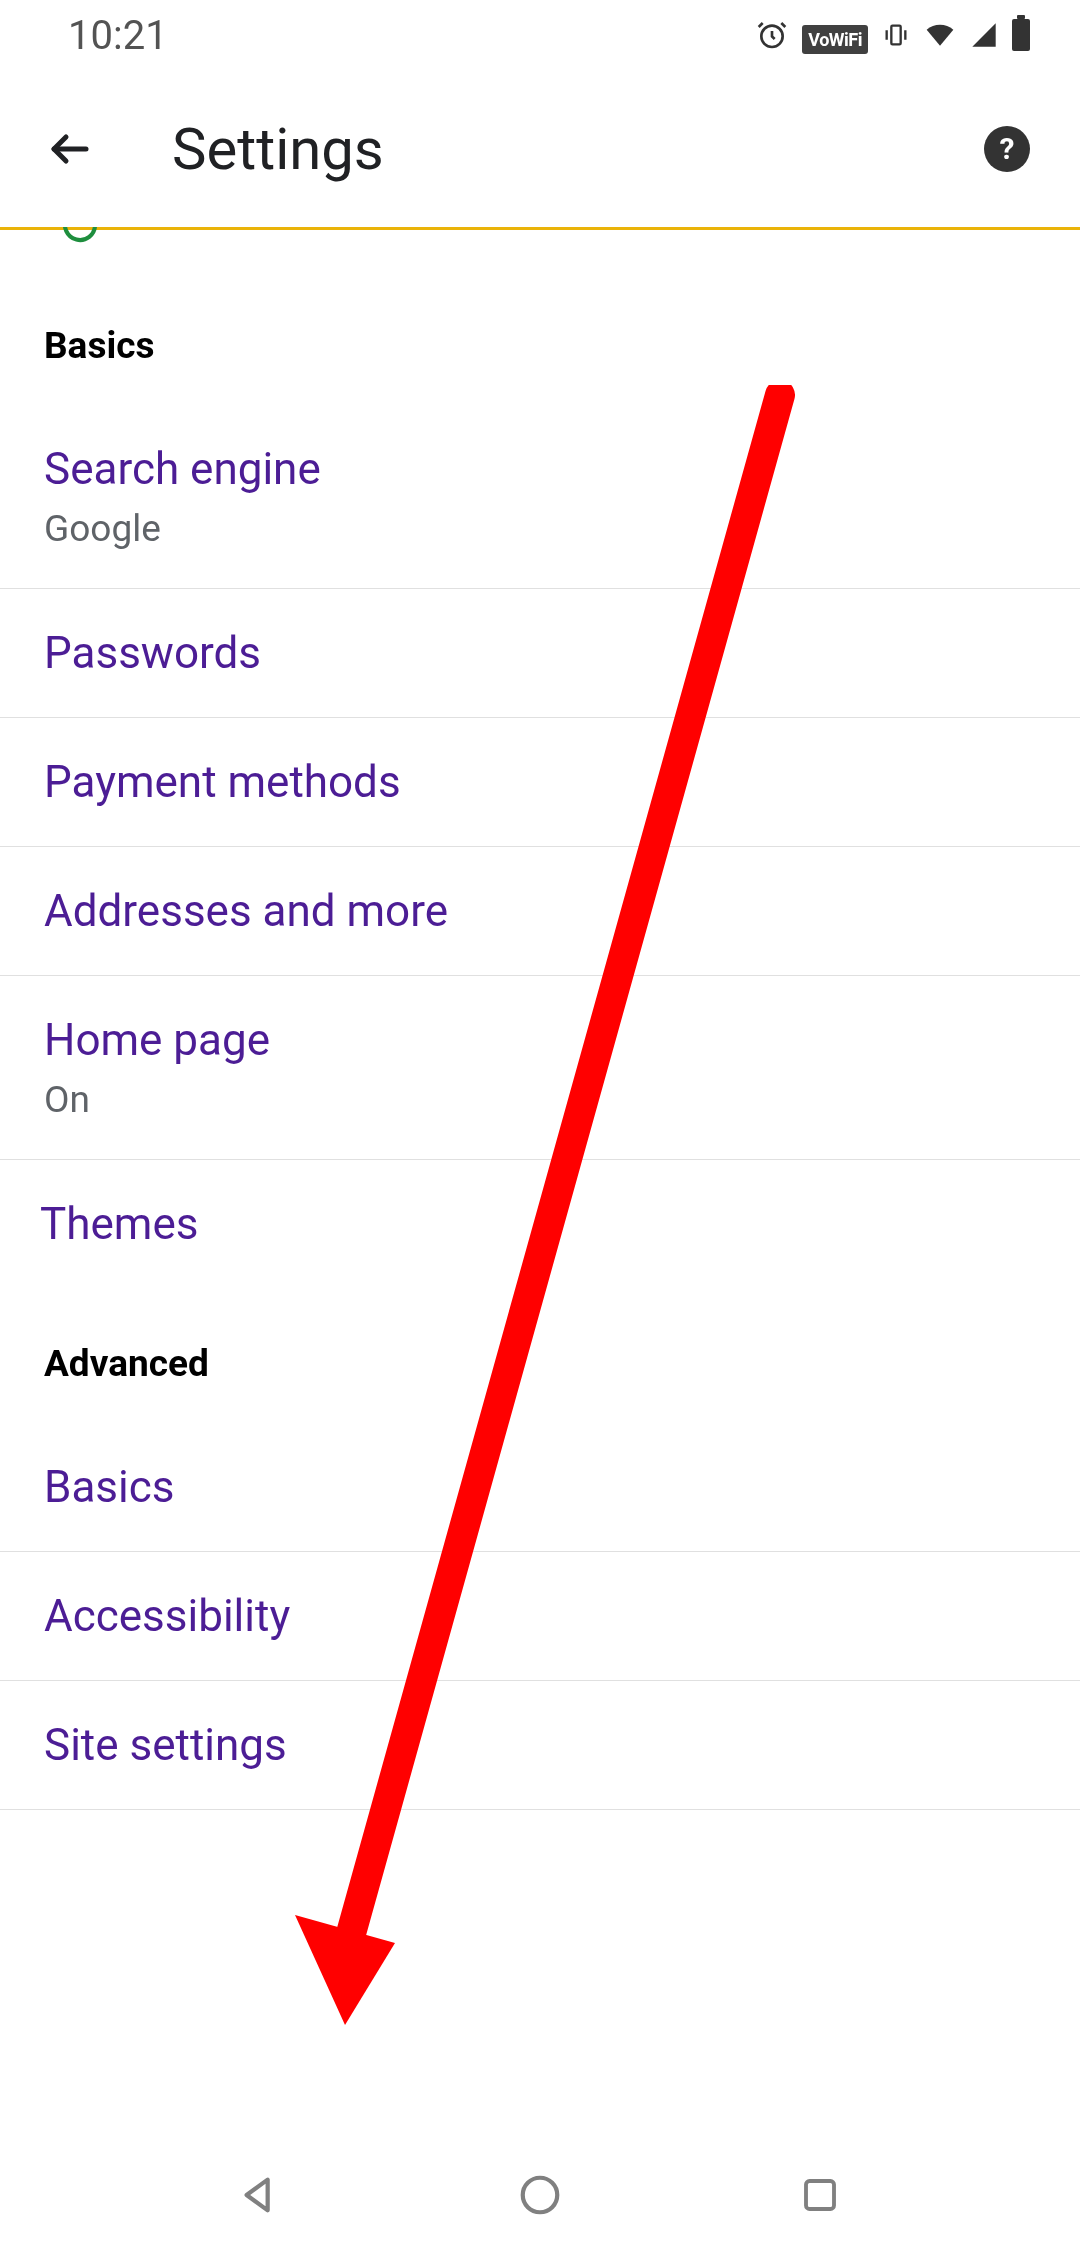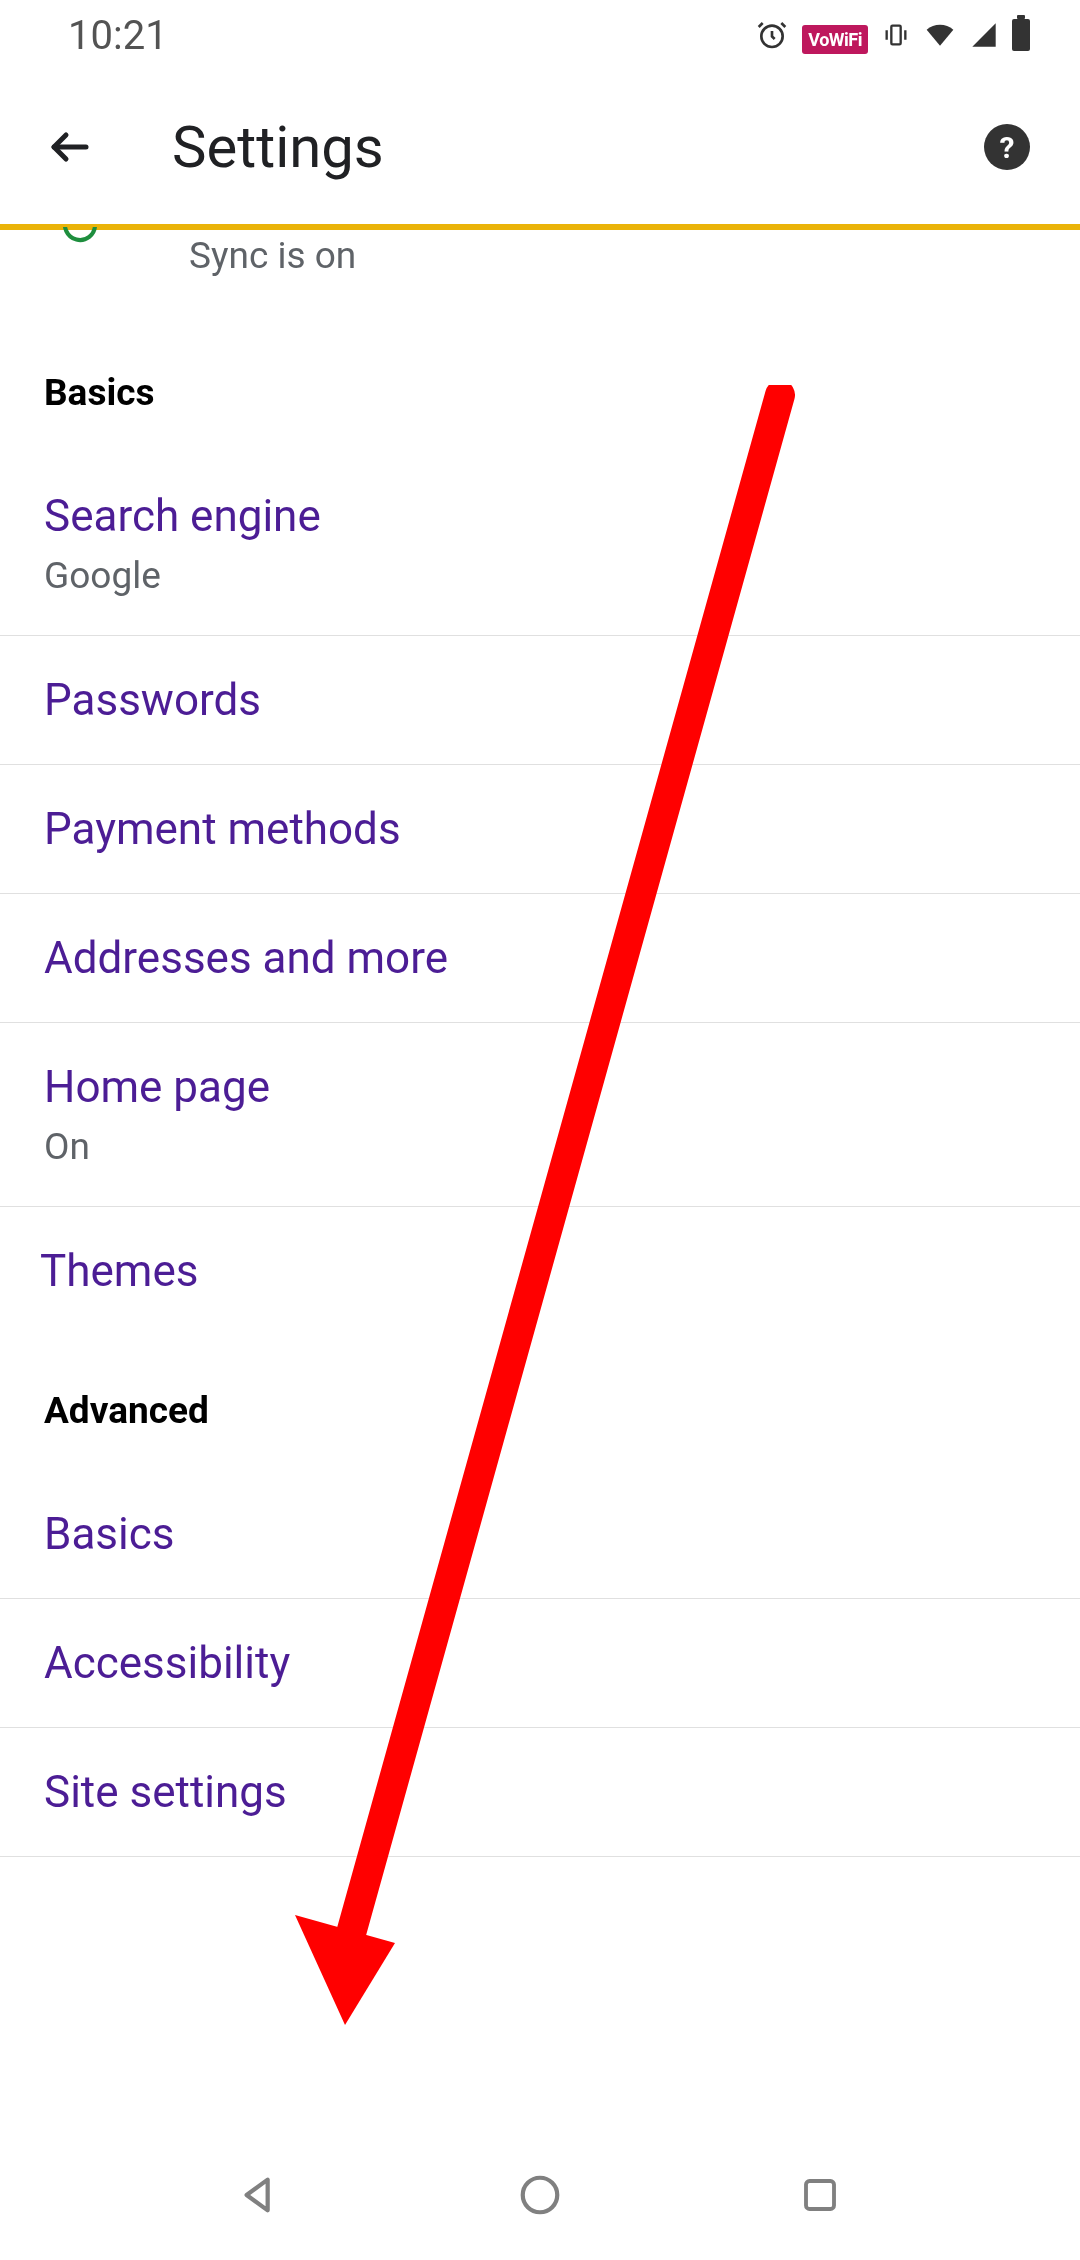--- a/index.html
+++ b/index.html
@@ -32,21 +32,21 @@
       display: flex;
       align-items: center;
       gap: 14px;
     }
     .alarm-icon {
       width: 32px;
       height: 32px;
       color: #333;
     }
     .vowifi-badge {
-      background: #be185d;
+      background: #404040;
       color: #fff;
       font-size: 18px;
       font-weight: bold;
       padding: 4px 6px;
       border-radius: 3px;
       letter-spacing: -0.5px;
       margin-top: 8px;
     }
     .vibrate-icon {
       width: 28px;
@@ -79,21 +79,21 @@
       width: 8px;
       height: 4px;
       background: #333;
       border-radius: 1px;
     }
     .app-header {
       height: 160px;
       display: flex;
       align-items: center;
       padding: 0 40px 0 40px;
-      border-bottom: 6px solid #eab308;
+      border-bottom: 3px solid #eab308;
       position: relative;
     }
     .back-btn {
       width: 60px;
       height: 60px;
       display: flex;
       align-items: center;
       justify-content: center;
       margin-right: 72px;
     }
@@ -236,21 +236,20 @@
 
 <div class="content">
 
   <div class="sync-peek">
     <div class="sync-icon-partial">
       <svg width="40" height="40" viewBox="0 0 24 24" fill="none" stroke="#1e8e3e" stroke-width="2.5" stroke-linecap="round" stroke-linejoin="round" style="margin-top:-22px">
         <path d="M21 12a9 9 0 11-3-6.7L21 8"></path>
         <polyline points="21 3 21 8 16 8"></polyline>
       </svg>
     </div>
-    <div class="sync-sub">Sync is on</div>
   </div>
 
   <div class="section-title">Basics</div>
 
   <div class="setting-item first-of-section">
     <div class="setting-title">Search engine</div>
     <div class="setting-sub">Google</div>
   </div>
 
   <div class="setting-item">

